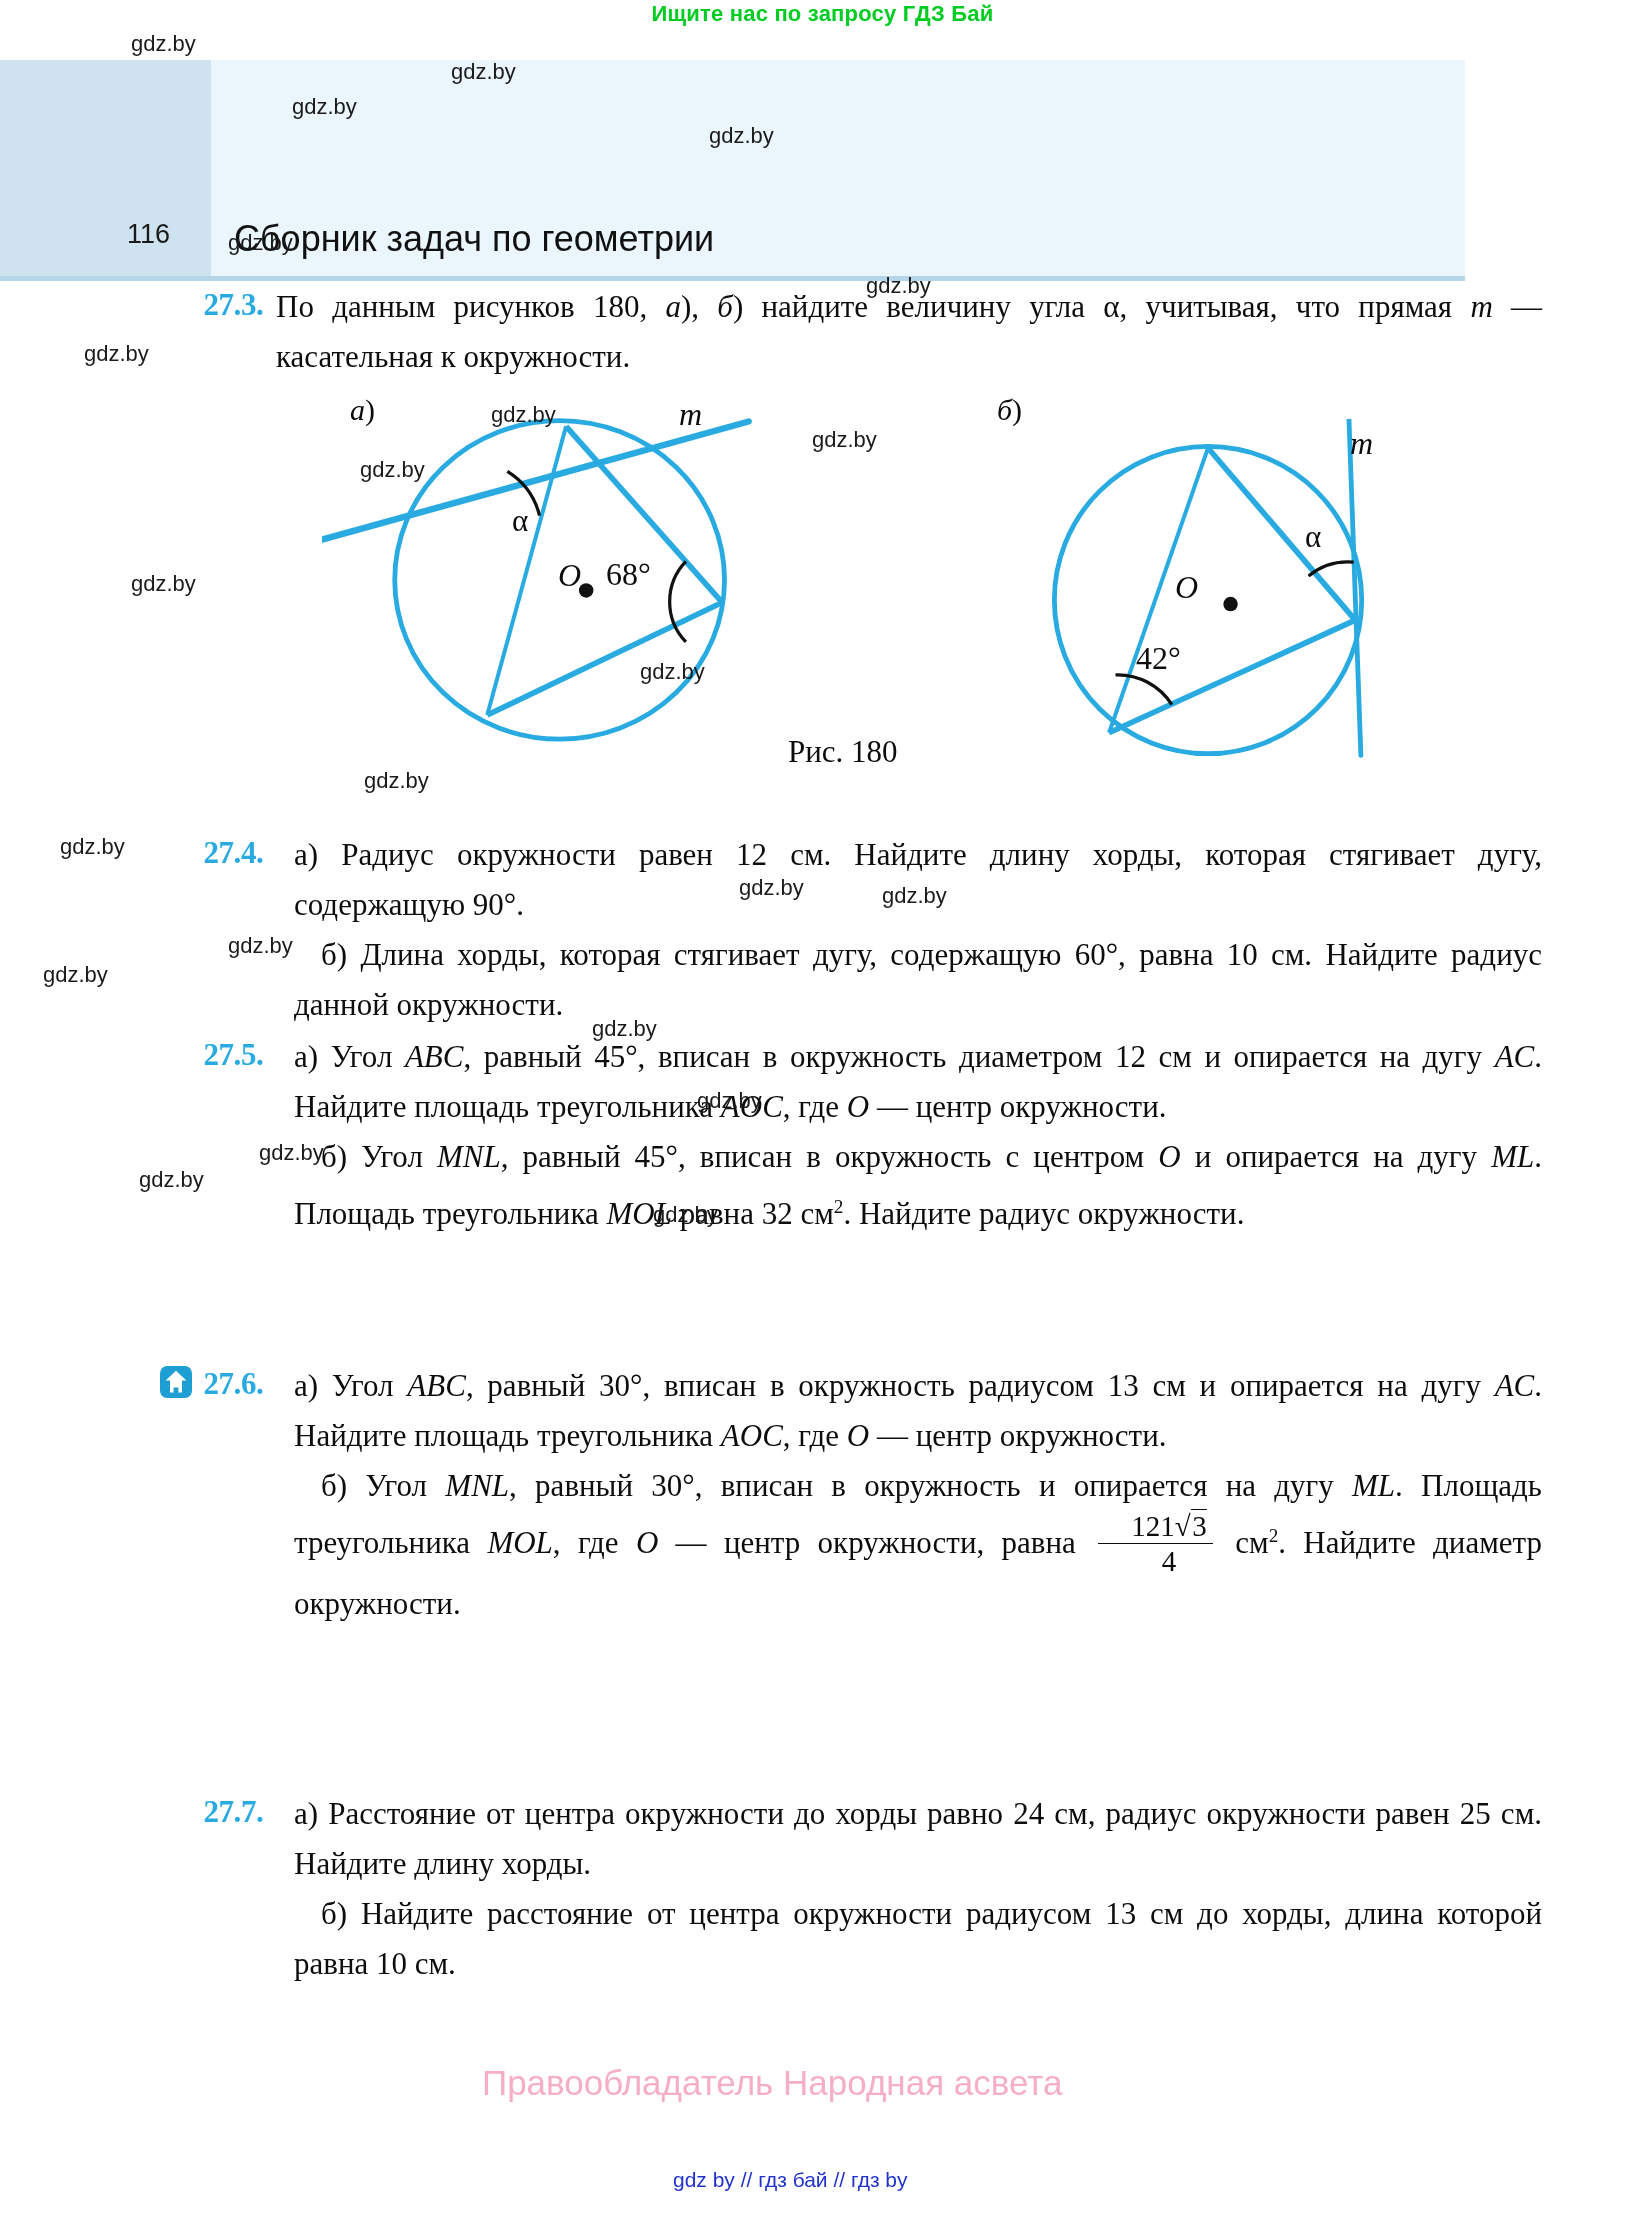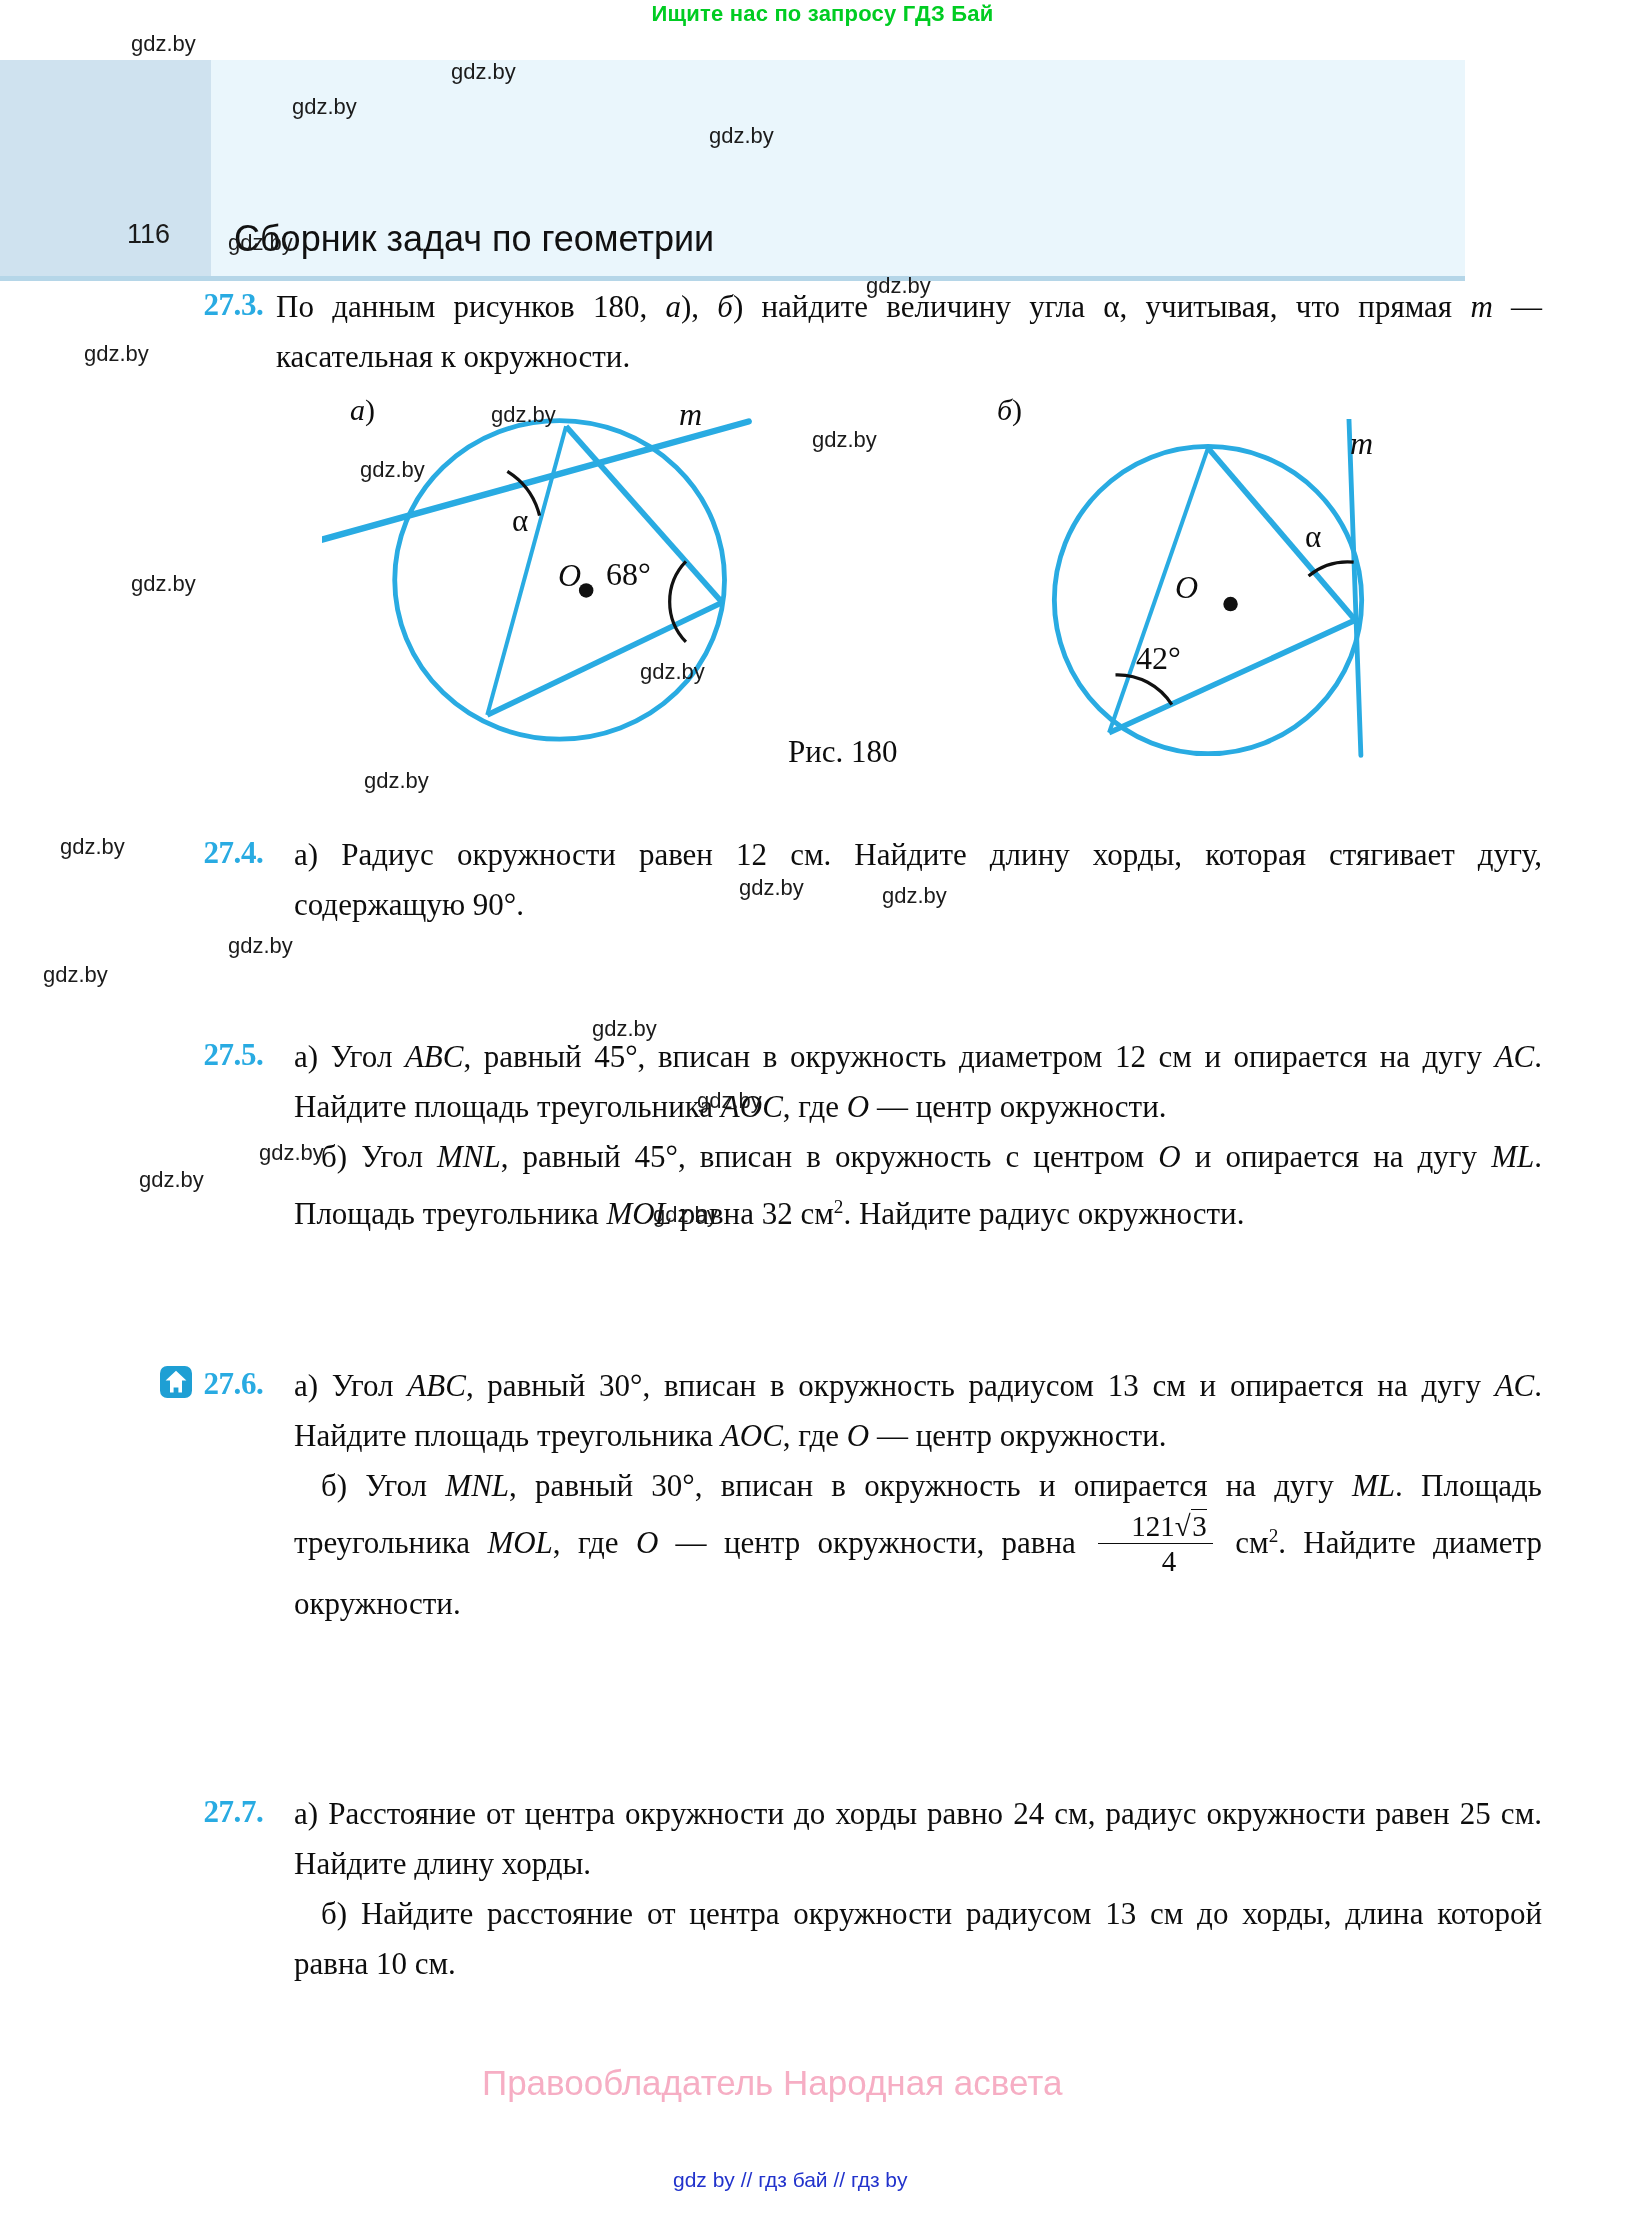--- a/index.html
+++ b/index.html
@@ -251,20 +251,21 @@
   <div class="fig-label" style="left: 1136px; top: 640px; font-size:32px;">42°</div>
   <div class="fig-label" style="left: 1350px; top: 425px; font-style:italic; font-size:32px;">m</div>
 
   <div class="fig-caption" style="left: 788px; top: 734px;">Рис. 180</div>
 </div>
 
 <div class="problem" style="top: 830px;">
   <div class="pnum" style="left: -1.6px; top: 4.8px;">27.4.</div>
   <div class="ptext" style="margin-left: 89px;">
     <p class="para">а) Радиус окружности равен 12 см. Найдите длину хорды, которая стягивает дугу, содержащую 90°.</p>
+    <p class="para" style="text-indent: 27px;">б) Длина хорды, которая стягивает дугу, содержащую 60°, равна 10 см. Найдите радиус данной окружности.</p>
   </div>
 </div>
 
 <div class="problem" style="top: 1032px;">
   <div class="pnum" style="left: -1.6px; top: 4.8px;">27.5.</div>
   <div class="ptext" style="margin-left: 89px;">
     <p class="para"><span>а) Угол </span><span class="it">ABC</span><span>, равный 45°, вписан в окружность диаметром 12 см и опирается на дугу </span><span class="it">AC</span><span>. Найдите площадь треугольника </span><span class="it">AOC</span><span>, где </span><span class="it">O</span><span> — центр окружности.</span></p>
     <p class="para" style="text-indent: 27px;"><span>б) Угол </span><span class="it">MNL</span><span>, равный 45°, вписан в окружность с центром </span><span class="it">O</span><span> и опирается на дугу </span><span class="it">ML</span><span>. Площадь треугольника </span><span class="it">MOL</span><span> равна 32 см</span><sup class="pow">2</sup><span>. Найдите радиус окружности.</span></p>
   </div>
 </div>

